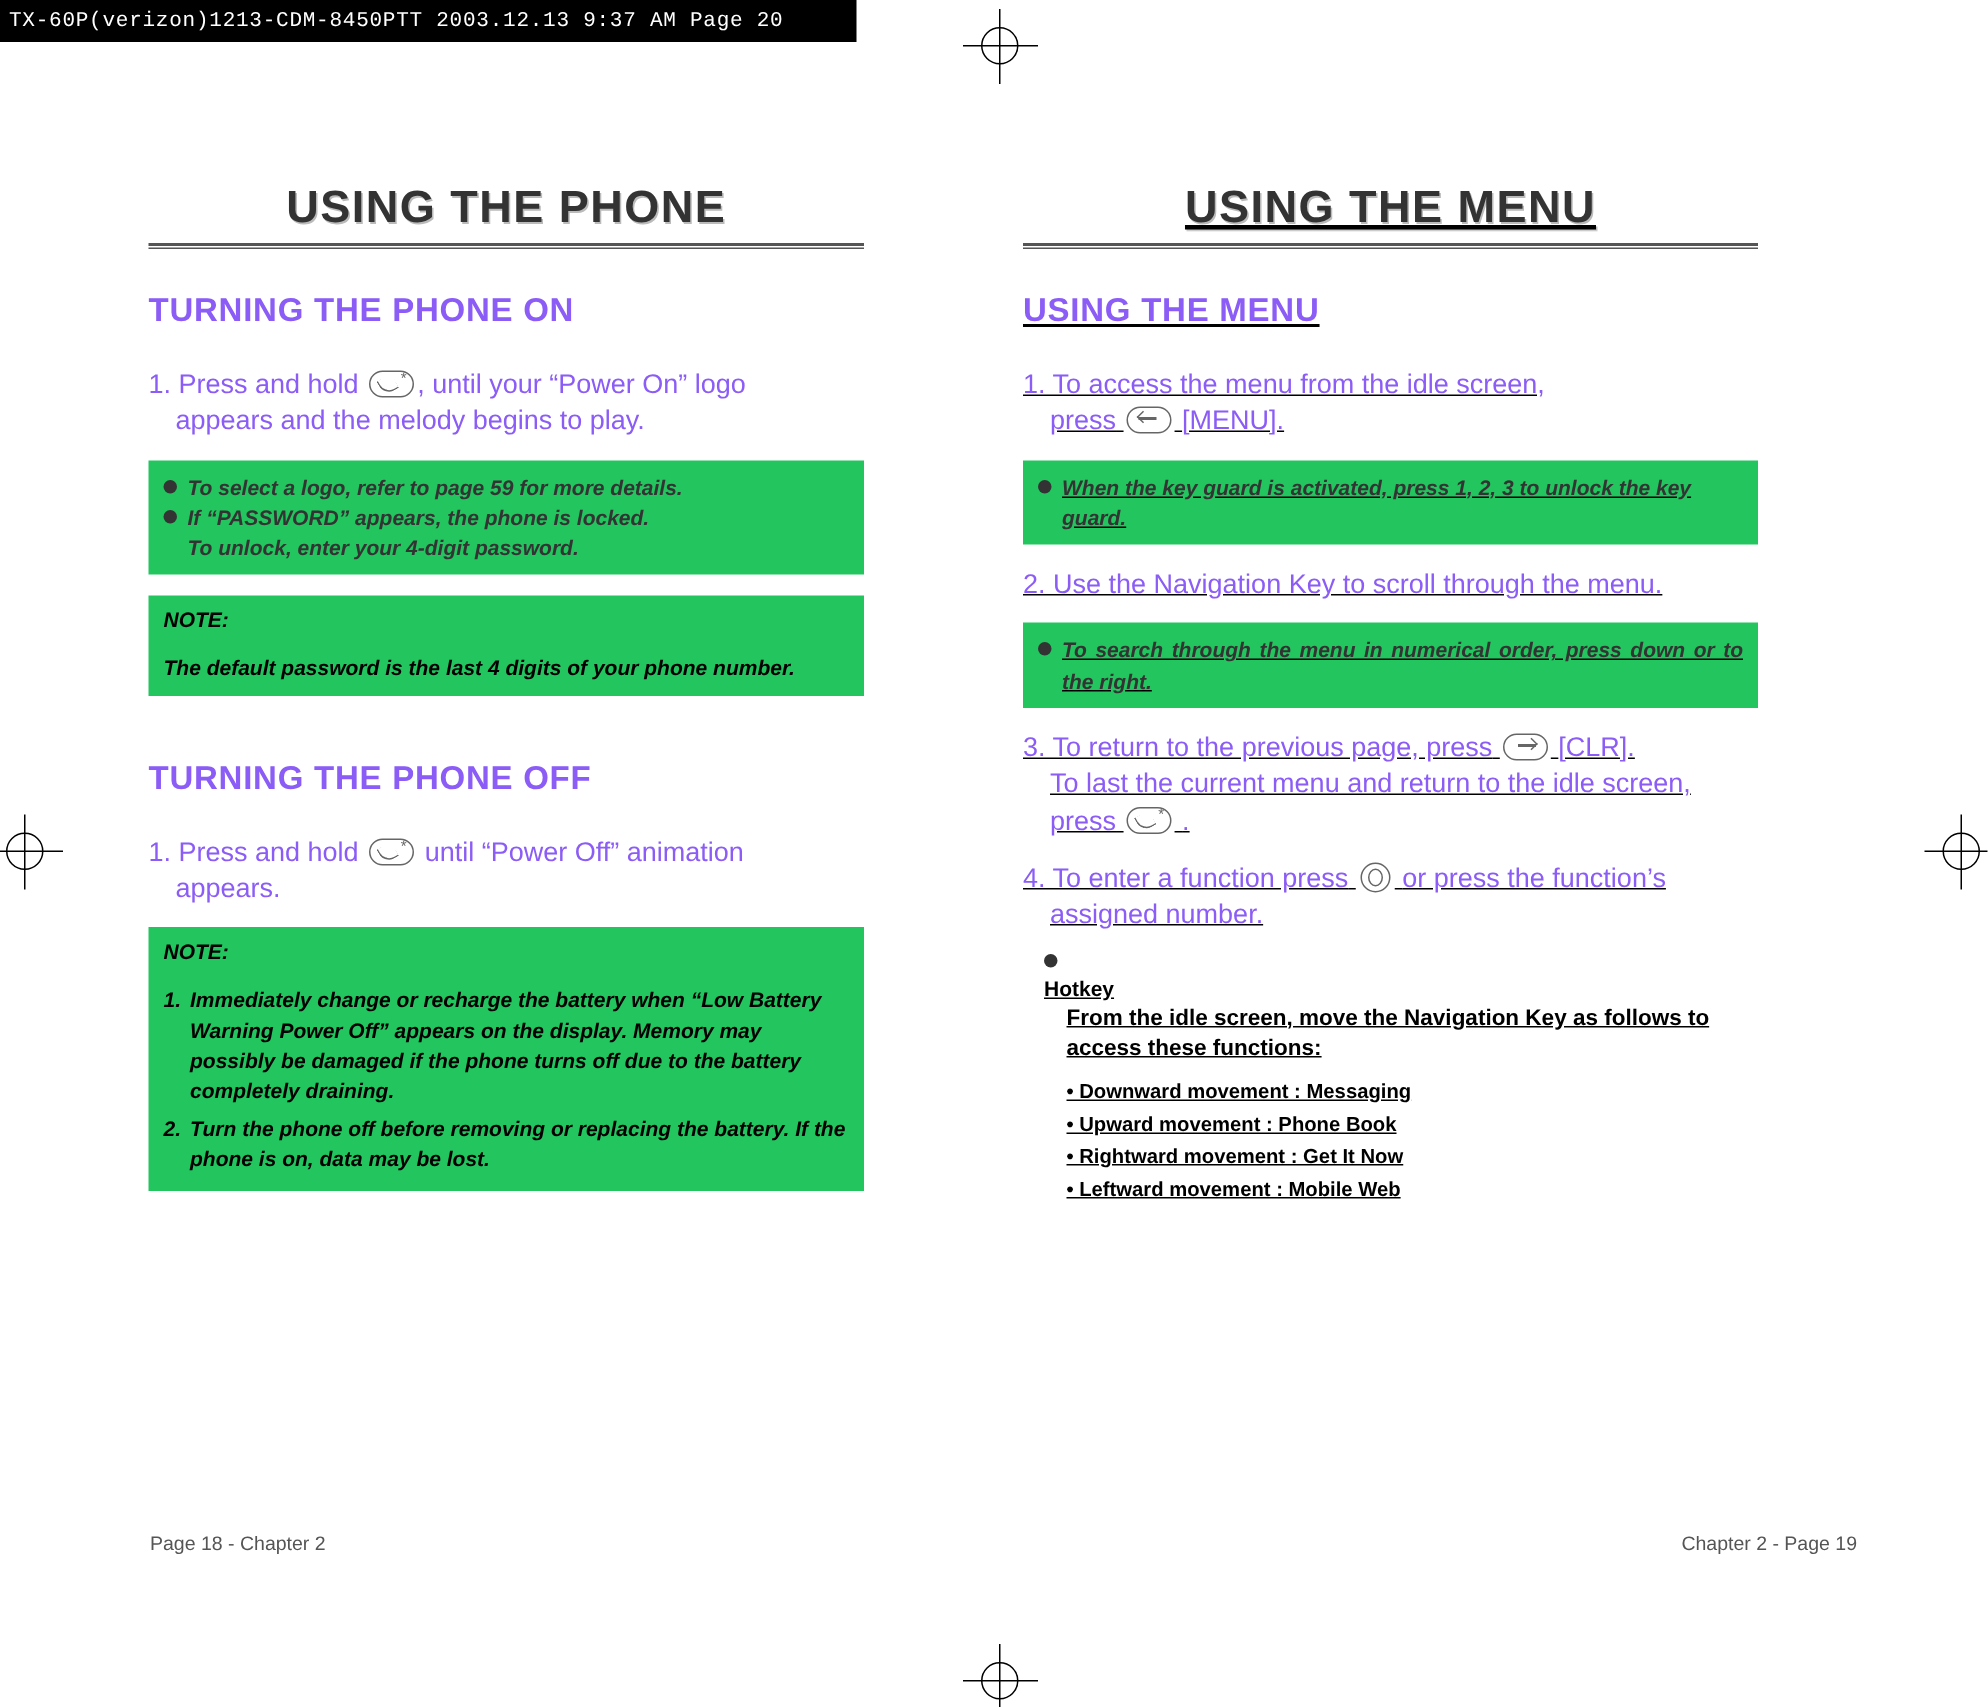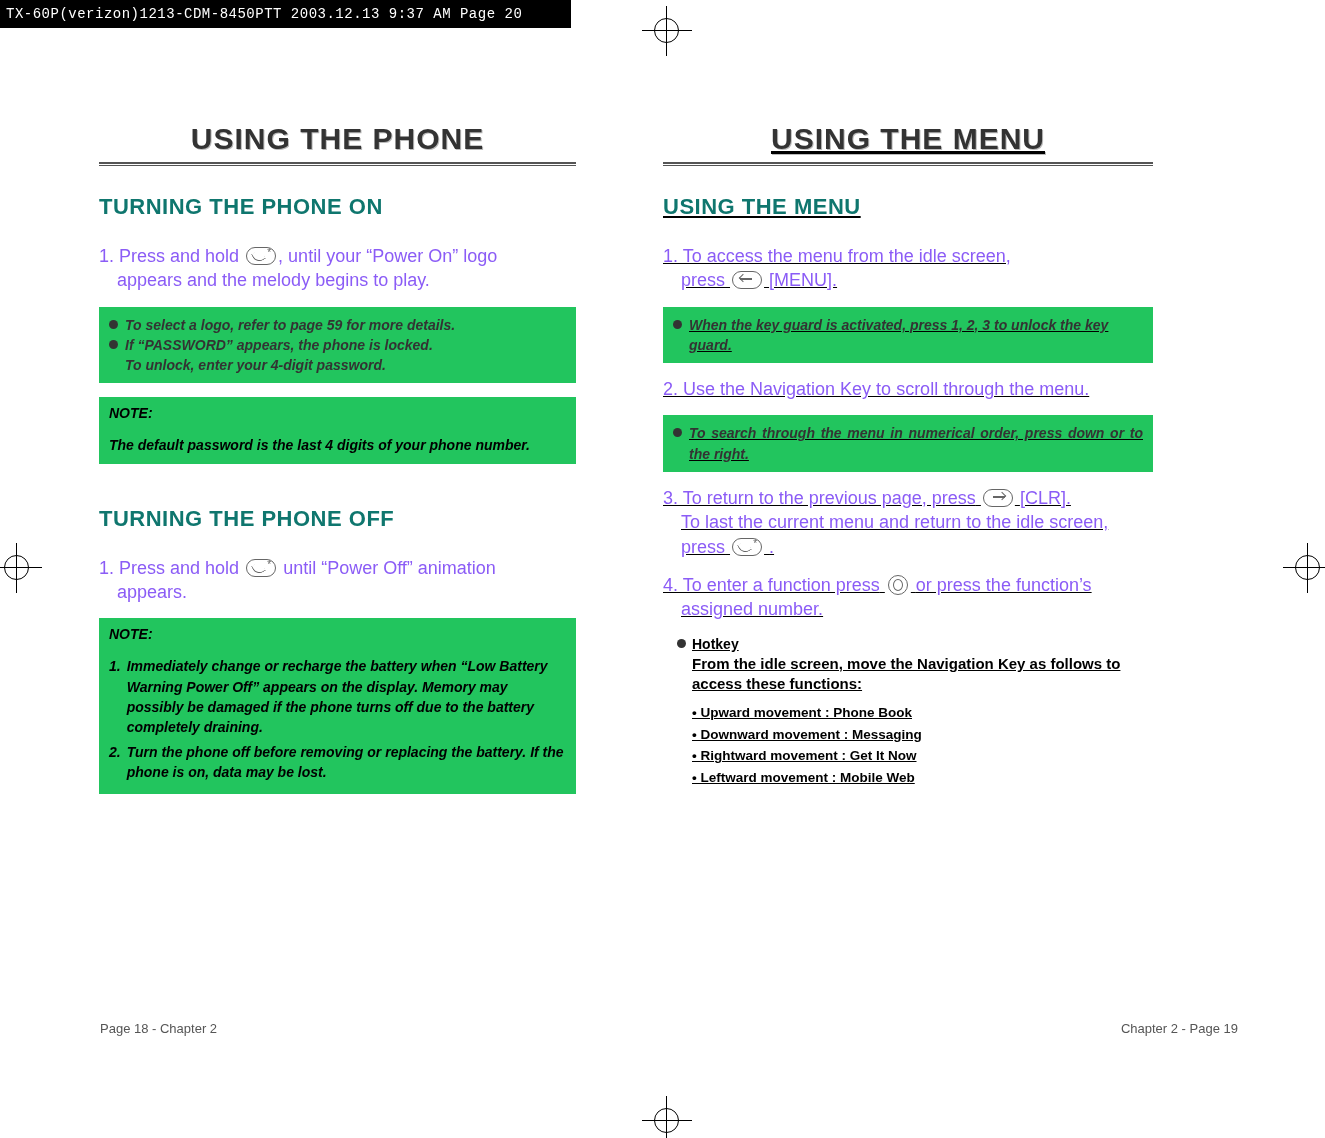--- a/index.html
+++ b/index.html
@@ -28,21 +28,21 @@
   }
   .page-area {
     position: absolute;
     top: 34px;
     left: 34px;
     right: 34px;
     bottom: 34px;
   }
   .two-col {
     display: flex;
-    gap: 31px;
+    gap: 50px;
     padding-top: 88px;
   }
   .col {
     width: 570px;
     position: relative;
   }
   .col-left {
     padding-left: 65px;
     padding-right: 28px;
   }
@@ -64,21 +64,21 @@
   .title-underline {
     height: 4px;
     border-top: 2px solid #555;
     border-bottom: 1px solid #555;
     margin-bottom: 28px;
   }
   h2.section {
     font-family: Arial, Helvetica, sans-serif;
     font-weight: bold;
     font-size: 22px;
-    color: #0f766e;
+    color: #8b5cf6;
     margin-bottom: 24px;
     letter-spacing: 0.5px;
   }
   .body-text {
     font-size: 18px;
     line-height: 1.35;
     color: #8b5cf6;
     margin-bottom: 14px;
   }
   .icon-oval {
@@ -213,23 +213,23 @@
   .gray-box.note .ni { margin-bottom: 4px; display: flex; gap:6px; }
   .gray-box.note .ni > span:first-child { flex-shrink:0; }
   .hotkey-box {
     margin-left: 14px;
     margin-top: 6px;
   }
   .hotkey-title {
     font-size: 14px;
     font-weight: bold;
     display: flex;
-    align-items: center;
     gap: 6px;
     margin-bottom: 2px;
+    flex-direction: column;
   }
   .hotkey-title .dot {
     width: 9px;
     height: 9px;
     background: #333;
     border-radius: 50%;
     display: inline-block;
   }
   .hotkey-desc {
     font-size: 15px;
@@ -390,22 +390,22 @@
         <span style="padding-left:18px;">assigned number.</span>
       </div>
 
       <div class="hotkey-box">
         <div class="hotkey-title">
             <span class="dot"></span>
             <span>Hotkey</span>
           </div>
         <div class="hotkey-desc">From the idle screen, move the Navigation Key as follows to access these functions:</div>
         <div class="hotkey-list">
+          <div>• Downward movement : Messaging</div>
           <div>• Upward movement : Phone Book</div>
-          <div>• Downward movement : Messaging</div>
           <div>• Rightward movement : Get It Now</div>
           <div>• Leftward movement : Mobile Web</div>
         </div>
       </div>
     </div>
 
   </div>
 </div>
 
 <div class="footer-left">Page 18 - Chapter 2</div>

